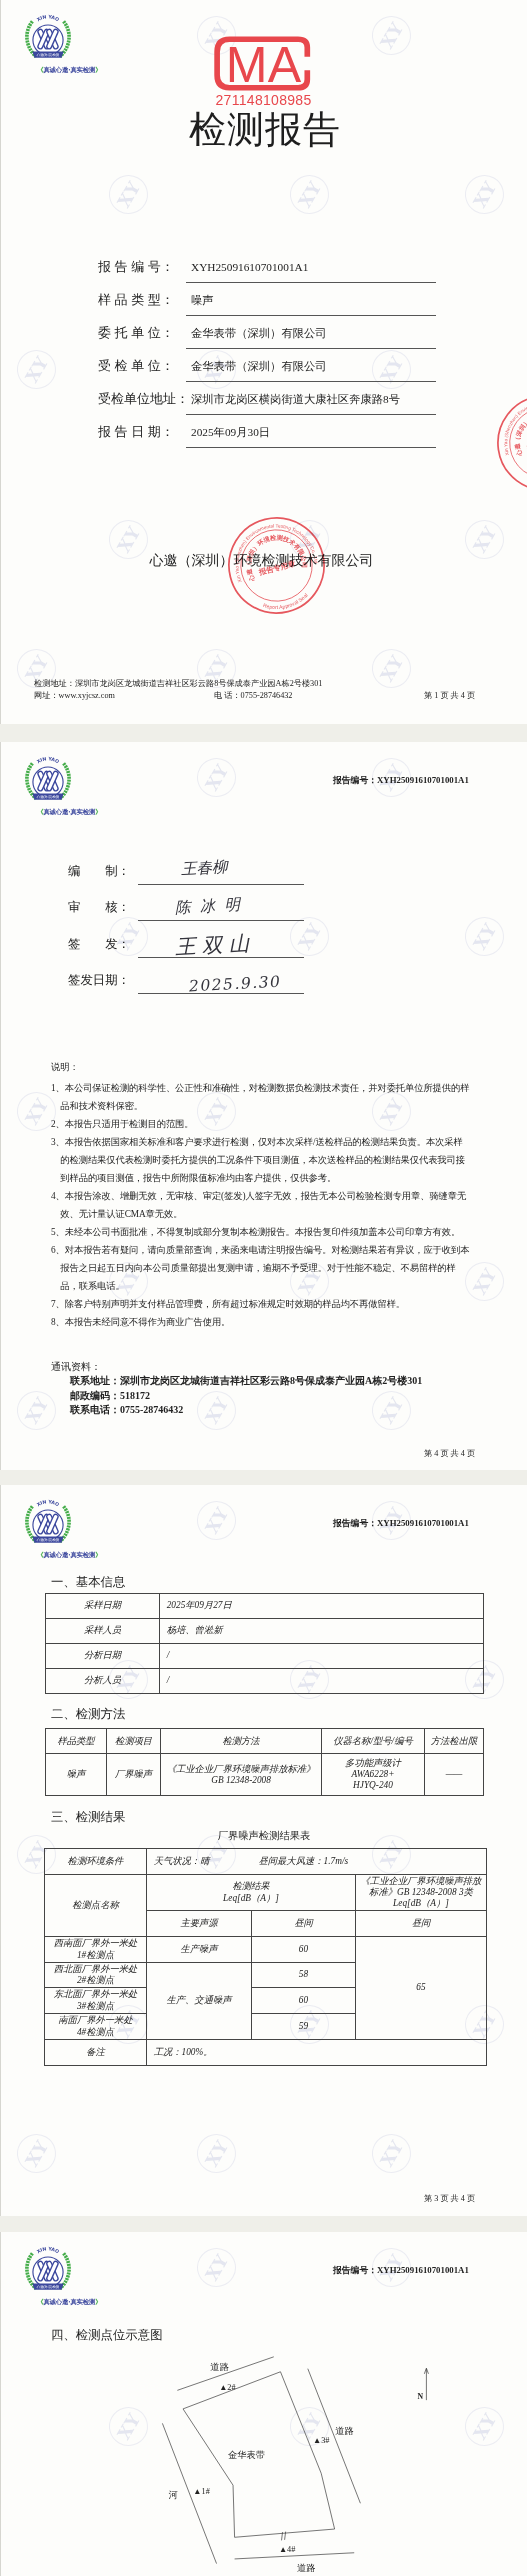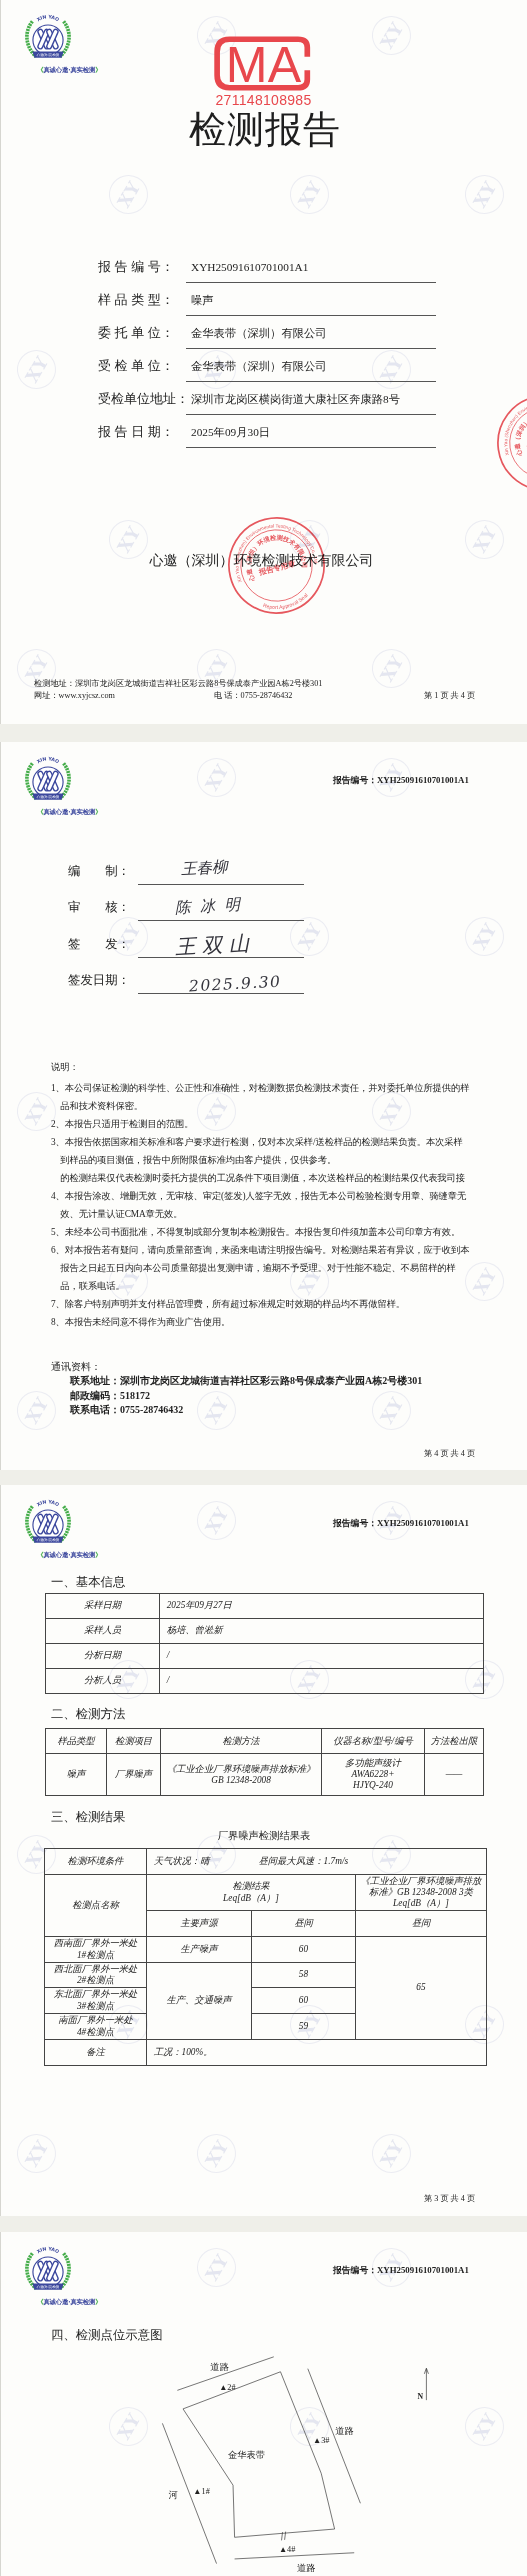--- a/index.html
+++ b/index.html
@@ -235,22 +235,22 @@
     <div class="items">
       <div>
         <div class="nl">1、本公司保证检测的科学性、公正性和准确性，对检测数据负检测技术责任，并对委托单位所提供的样</div>
         <div class="nl indent">品和技术资料保密。</div>
       </div>
       <div>
         <div class="nl">2、本报告只适用于检测目的范围。</div>
       </div>
       <div>
         <div class="nl">3、本报告依据国家相关标准和客户要求进行检测，仅对本次采样/送检样品的检测结果负责。本次采样</div>
+        <div class="nl indent">的检测结果仅代表检测时委托方提供的工况条件下项目测值，本次送检样品的检测结果仅代表我司接</div>
         <div class="nl indent">到样品的项目测值，报告中所附限值标准均由客户提供，仅供参考。</div>
-        <div class="nl indent">的检测结果仅代表检测时委托方提供的工况条件下项目测值，本次送检样品的检测结果仅代表我司接</div>
       </div>
       <div>
         <div class="nl">4、本报告涂改、增删无效，无审核、审定(签发)人签字无效，报告无本公司检验检测专用章、骑缝章无</div>
         <div class="nl indent">效、无计量认证CMA章无效。</div>
       </div>
       <div>
         <div class="nl">5、未经本公司书面批准，不得复制或部分复制本检测报告。本报告复印件须加盖本公司印章方有效。</div>
       </div>
       <div>
         <div class="nl">6、对本报告若有疑问，请向质量部查询，来函来电请注明报告编号。对检测结果若有异议，应于收到本</div>

